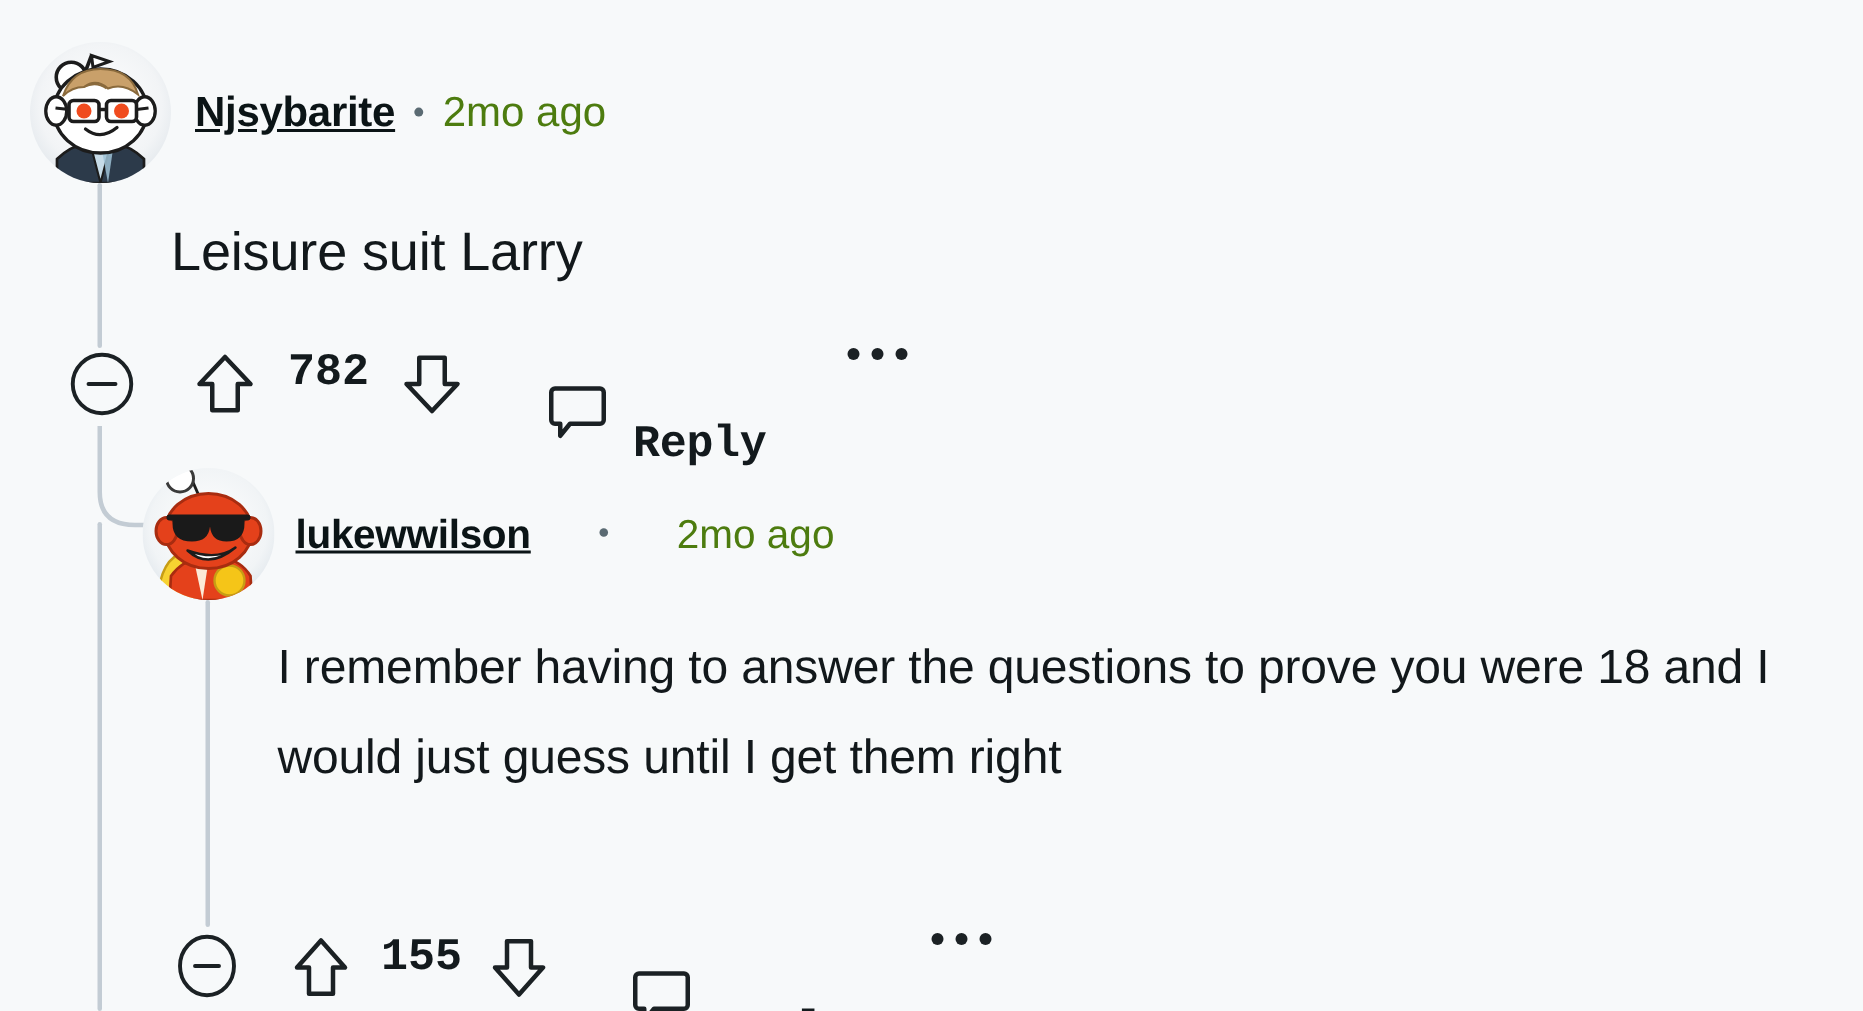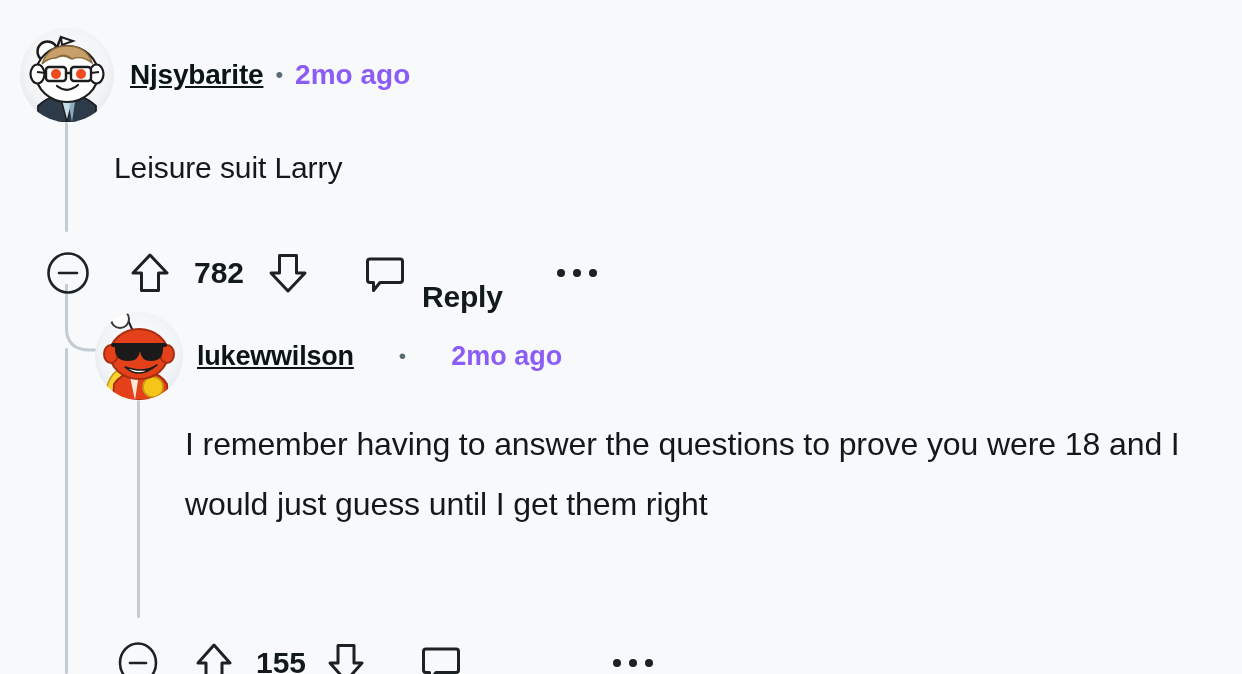--- a/index.html
+++ b/index.html
@@ -56,35 +56,36 @@
     font-weight: bold;
     letter-spacing: -0.2px;
     color: #0b1416;
     text-decoration: underline;
   }
   .meta-dot {
     color: #5b6b73;
     display: inline-block;
   }
   .timestamp {
-    color: #8b5cf6;
-    font-weight: bold;
+    color: #4d7c0f;
+    font-weight: normal;
   }
 
   .comment-body {
     position: absolute;
     color: #12181b;
     letter-spacing: -0.1px;
   }
 
   
   .action-bar {
     position: absolute;
     display: flex;
-    align-items: center;
+    align-items: flex-start;
+    font-family: Liberation Mono, monospace;
   }
   .act {
     display: flex;
     align-items: center;
     justify-content: center;
     background: none;
     border: none;
     padding: 0;
     color: #0f1419;
     font-family: inherit;
@@ -173,21 +174,21 @@
         </svg>
       </div>
 
       <div style="margin-left:16px; display:flex; align-items:center; font-size:28px;">
         <span class="author">Njsybarite</span>
         <span class="meta-dot" style="margin:0 12px; font-size:22px;">•</span>
         <span class="timestamp">2mo ago</span>
       </div>
     </div>
 
-    <div class="comment-body" style="left:114px; top:146px; width:1060px; font-size:30px; line-height:44px;">Leisure suit Larry</div>
+    <div class="comment-body" style="left:114px; top:146px; width:1060px; font-size:36px; line-height:44px;">Leisure suit Larry</div>
 
     <div class="action-bar" style="left:44px; top:232px;">
 
       <button class="act" style="width:48px; height:48px;">
         <svg width="44" height="44" viewBox="0 0 44 44">
           <circle cx="22" cy="22" r="19.5" fill="none" stroke="#1b2124" stroke-width="2.6"></circle>
           <path d="M13 22 H31" stroke="#1b2124" stroke-width="2.6" stroke-linecap="round"></path>
         </svg>
       </button>
 

